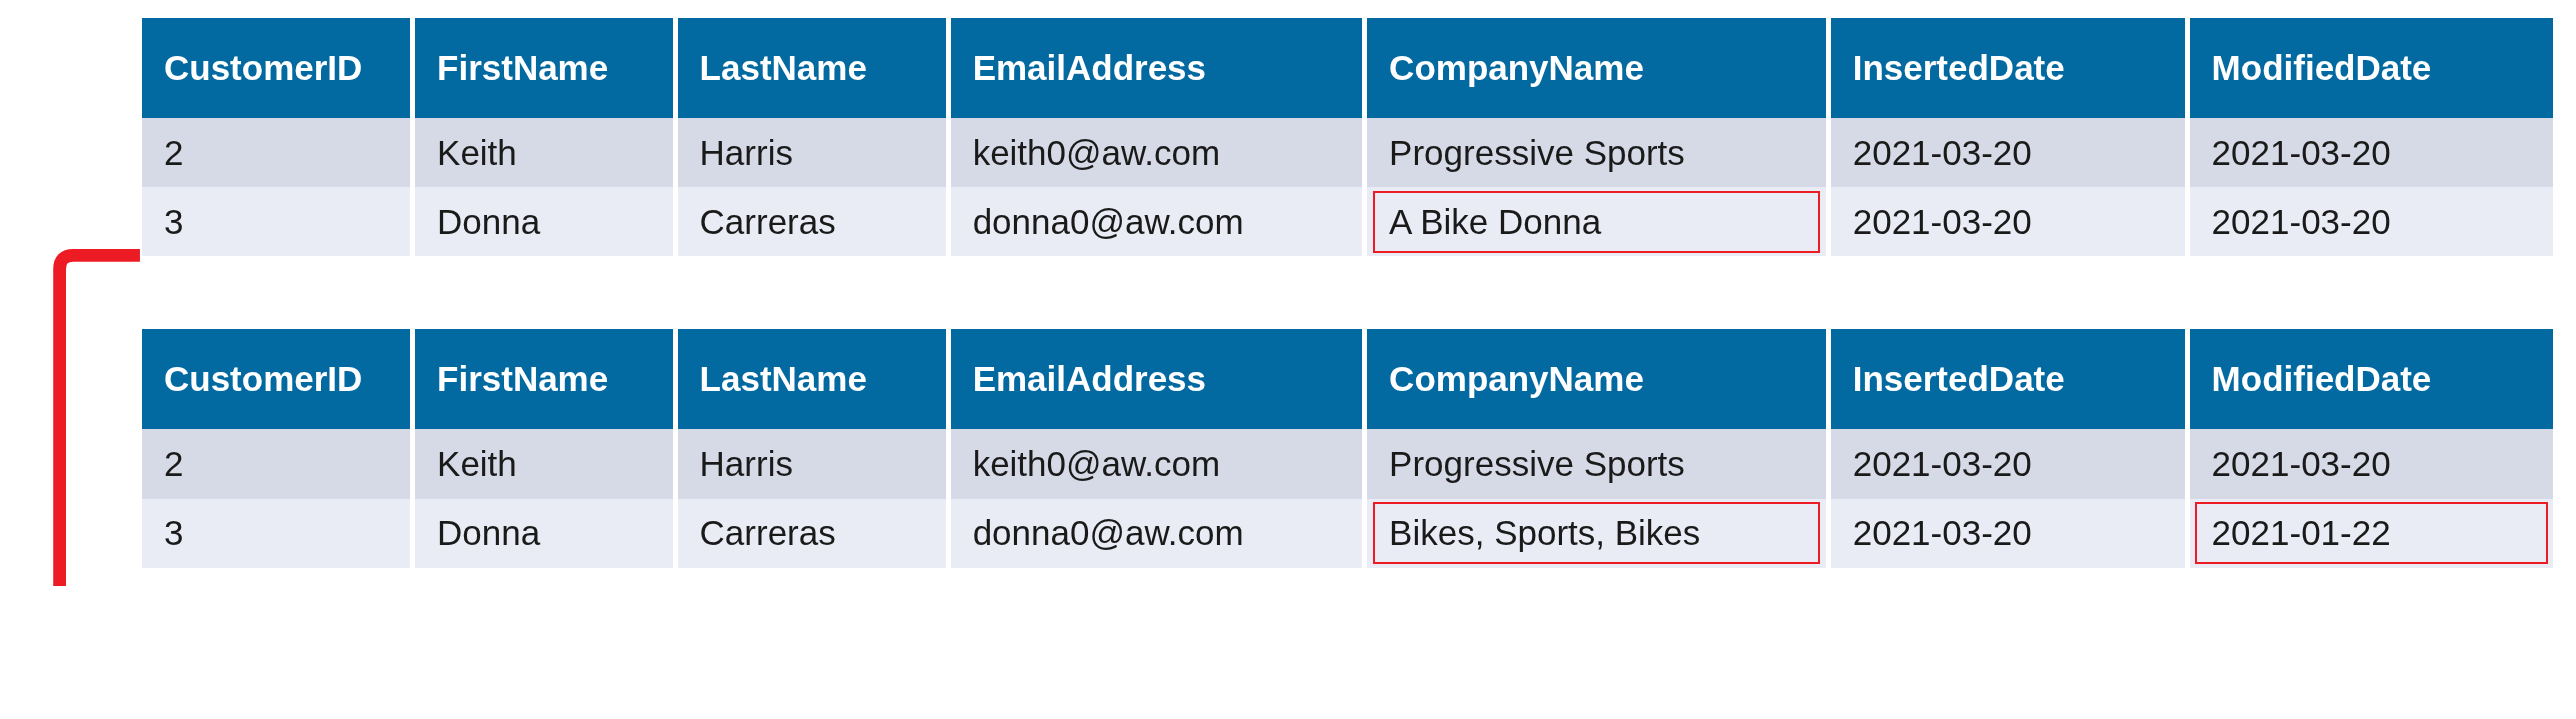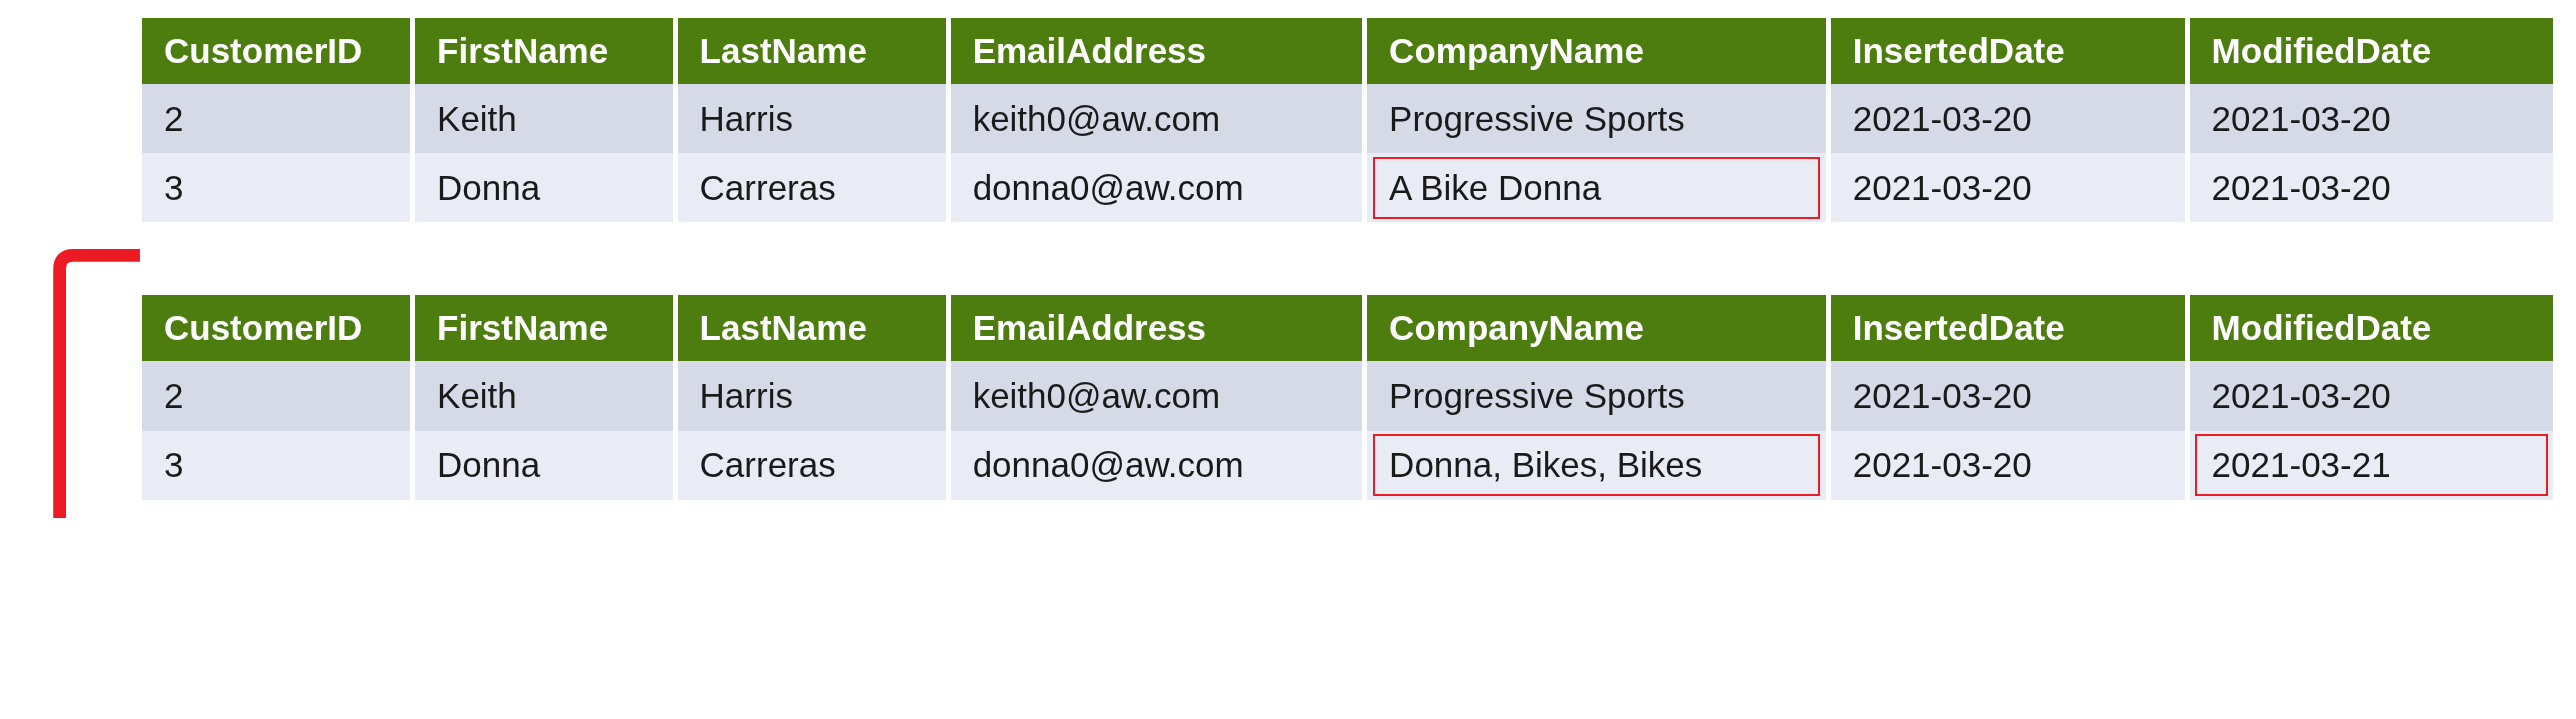--- a/index.html
+++ b/index.html
@@ -35,26 +35,26 @@
       border-spacing: 5.5px 0;
       width: 100%;
       table-layout: fixed;
     }
 
     .table-gap {
       height: 73px;
     }
 
     th {
-      background: #4d7c0f;
+      background: #0369a1;
       color: #ffffff;
       font-weight: 600;
       font-size: 35px;
       text-align: left;
-      padding: 13px 22px;
+      padding: 30px 22px;
       white-space: nowrap;
     }
 
     td {
       font-size: 35px;
       color: #1a1a1a;
       padding: 14.6px 22px;
       white-space: nowrap;
       position: relative;
     }
@@ -172,22 +172,22 @@
           <td>keith0@aw.com</td>
           <td>Progressive Sports</td>
           <td>2021-03-20</td>
           <td>2021-03-20</td>
         </tr>
         <tr>
           <td>3</td>
           <td>Donna</td>
           <td>Carreras</td>
           <td>donna0@aw.com</td>
-          <td><span>Donna, Bikes, Bikes</span><span class="highlight-box"></span></td>
+          <td><span>Bikes, Sports, Bikes</span><span class="highlight-box"></span></td>
           <td>2021-03-20</td>
-          <td><span>2021-03-21</span><span class="highlight-box"></span></td>
+          <td><span>2021-01-22</span><span class="highlight-box"></span></td>
         </tr>
       </tbody>
     </table>
 
   </div>
 </div>
 
 
 </body></html>

